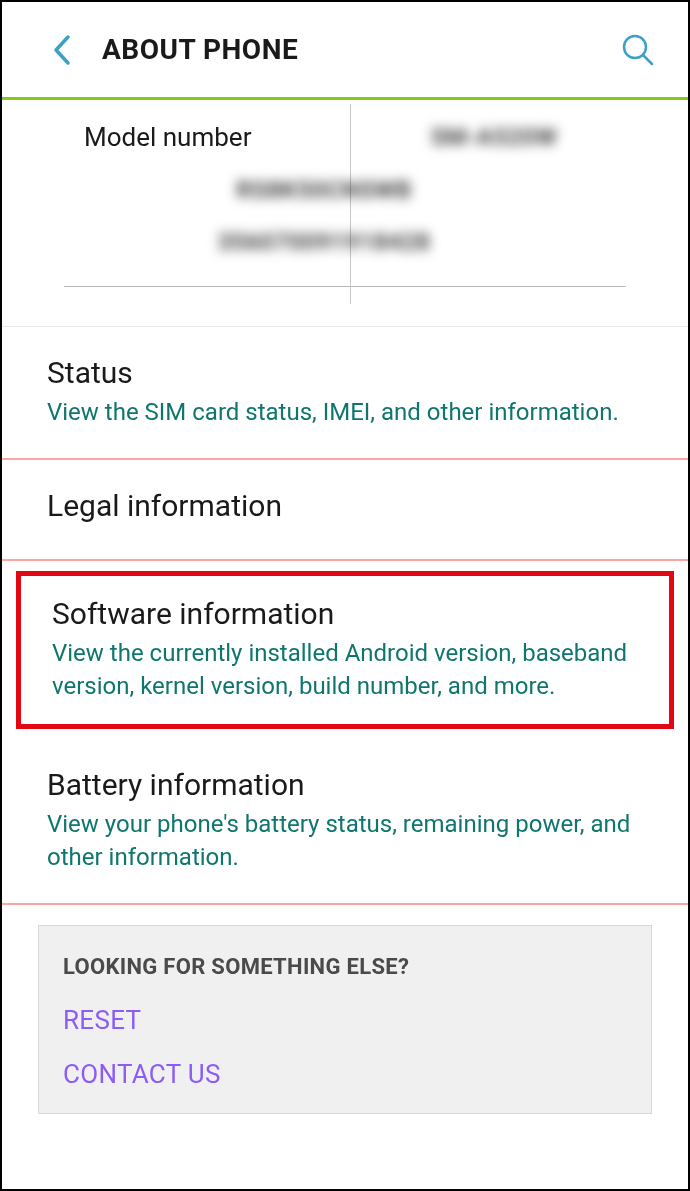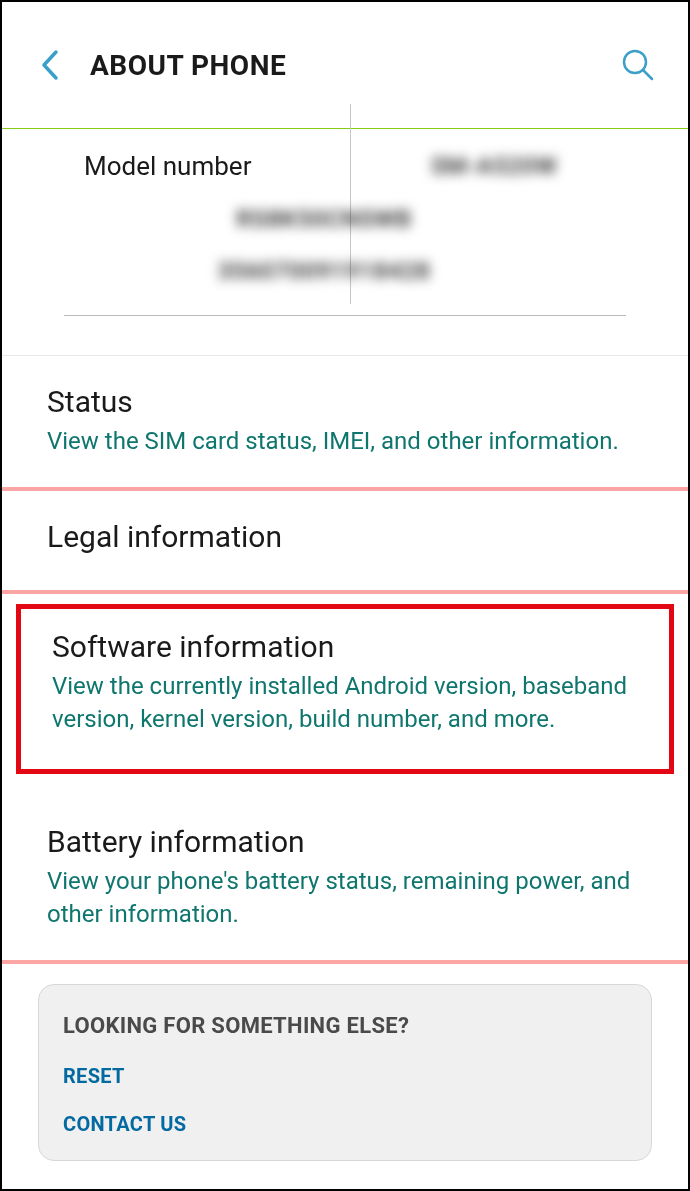--- a/index.html
+++ b/index.html
@@ -6,25 +6,25 @@
   body {
     width: 690px;
     height: 1191px;
     background: #ffffff;
     font-family: -apple-system, 'Segoe UI', Roboto, Arial, sans-serif;
     border: 2px solid #000;
     position: relative;
     overflow: hidden;
   }
   .header {
-    height: 127px;
-    display: flex;
-    align-items: center;
-    padding: 0 28px;
-    border-bottom: 1px solid #84cc16;
+    height: 98px;
+    display: flex;
+    align-items: center;
+    padding: 0 40px;
+    border-bottom: 3px solid #84cc16;
     position: relative;
   }
   .back-btn {
     width: 40px;
     height: 40px;
     display: flex;
     align-items: center;
     justify-content: center;
     margin-right: 20px;
   }
@@ -82,55 +82,55 @@
     height: 1px;
     background: #b8b8b8;
     margin: 18px 62px 0 62px;
   }
   .section-gap {
     height: 40px;
     border-bottom: 1px solid #e8e8e8;
   }
   .list-item {
     padding: 28px 45px 30px 45px;
-    border-bottom: 4px solid #fca5a5;
+    border-bottom: 2px solid #fca5a5;
   }
   .item-title {
     font-size: 30px;
     color: #1a1a1a;
     margin-bottom: 6px;
   }
   .item-sub {
     font-size: 24px;
     color: #0f766e;
     line-height: 1.35;
   }
   .highlighted {
     border: 5px solid #e30613;
-    margin: 10px 14px 22px 14px;
-    padding: 20px 31px 34px 31px;
+    margin: 10px 14px 10px 14px;
+    padding: 20px 31px 22px 31px;
   }
   .footer-box {
     margin: 20px 36px 0 36px;
     background: #f0f0f0;
     border: 1px solid #d8d8d8;
-    border-radius: 16px;
+    border-radius: 0;
     padding: 28px 24px 24px 24px;
   }
   .footer-title {
     font-size: 22px;
     font-weight: 700;
     color: #4a4a4a;
     letter-spacing: 0.3px;
     margin-bottom: 26px;
   }
   .footer-link {
-    font-size: 20px;
-    font-weight: 700;
-    color: #0369a1;
+    font-size: 26px;
+    font-weight: 400;
+    color: #8b5cf6;
     letter-spacing: 0.3px;
     margin-bottom: 24px;
     display: block;
   }
   .footer-link:last-child { margin-bottom: 0; }
 </style>
 </head>
 <body>
 
 <div class="header">

